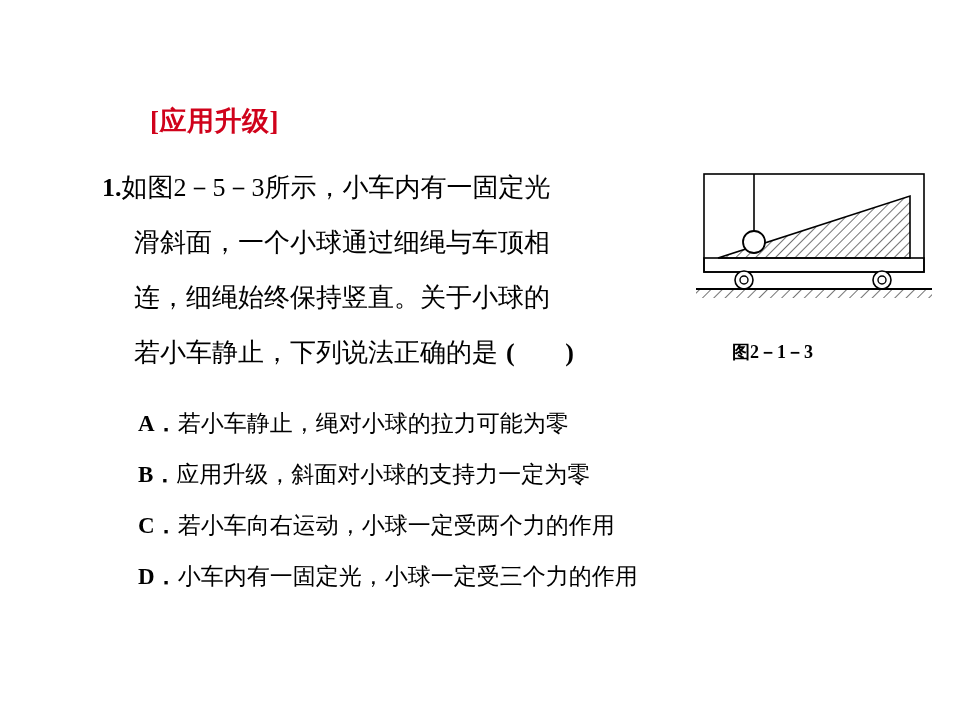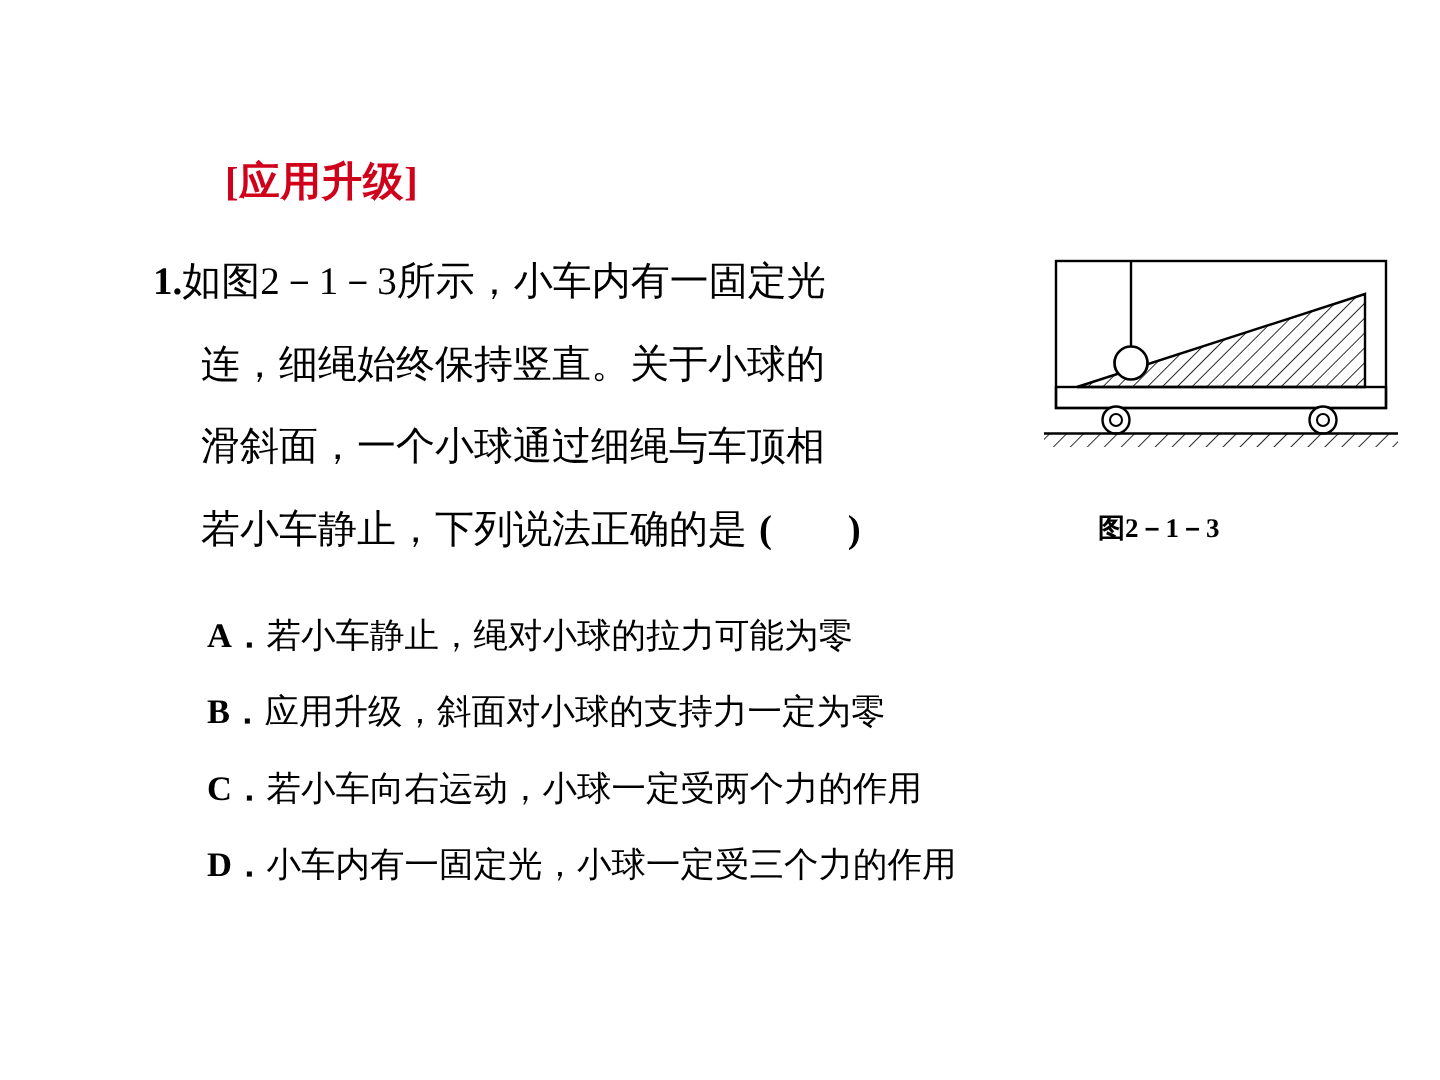--- a/index.html
+++ b/index.html
@@ -94,27 +94,27 @@
 </style>
 </head>
 <body>
 
 <div class="slide">
 
   <div class="section-title">[应用升级]</div>
 
   <div class="question-block">
     <div class="q-line">
-      <span class="q-num">1.</span><span>如图2－1－3所示，小车内有一固定光</span>
+      <span class="q-num">1.</span><span>如图2－5－3所示，小车内有一固定光</span>
+    </div>
+    <div class="q-line indent">
+      <span>滑斜面，一个小球通过细绳与车顶相</span>
     </div>
     <div class="q-line indent">
       <span>连，细绳始终保持竖直。关于小球的</span>
-    </div>
-    <div class="q-line indent">
-      <span>滑斜面，一个小球通过细绳与车顶相</span>
     </div>
     <div class="q-line indent">
       <span>若小车静止，下列说法正确的是</span><span class="paren">(        )</span>
     </div>
   </div>
 
   <div class="fig-caption">图2－1－3</div>
 
   <div class="options">
     <div class="opt-line">

